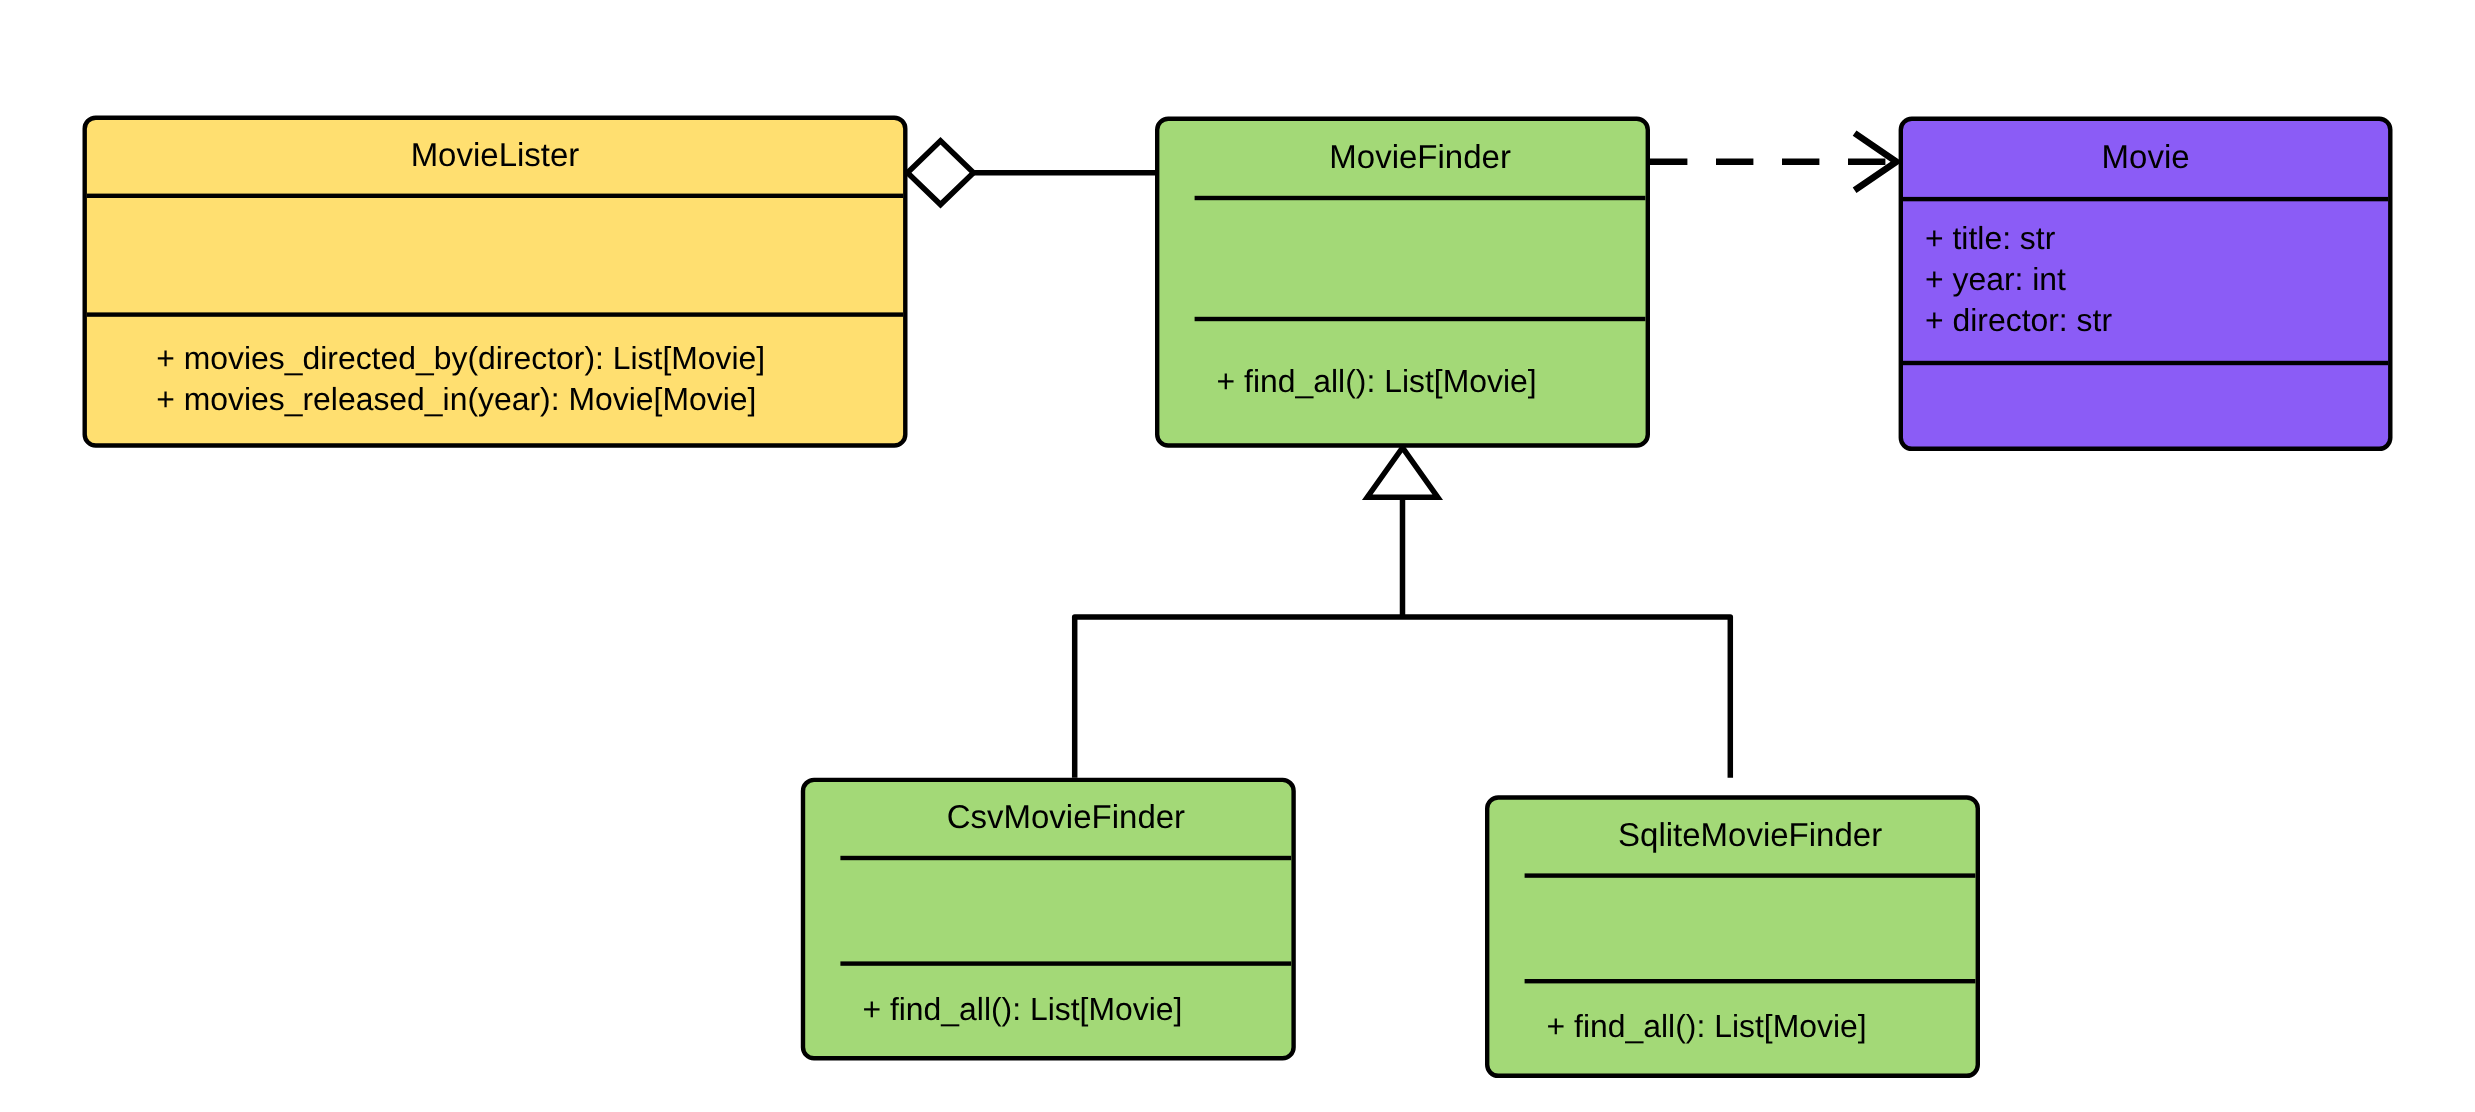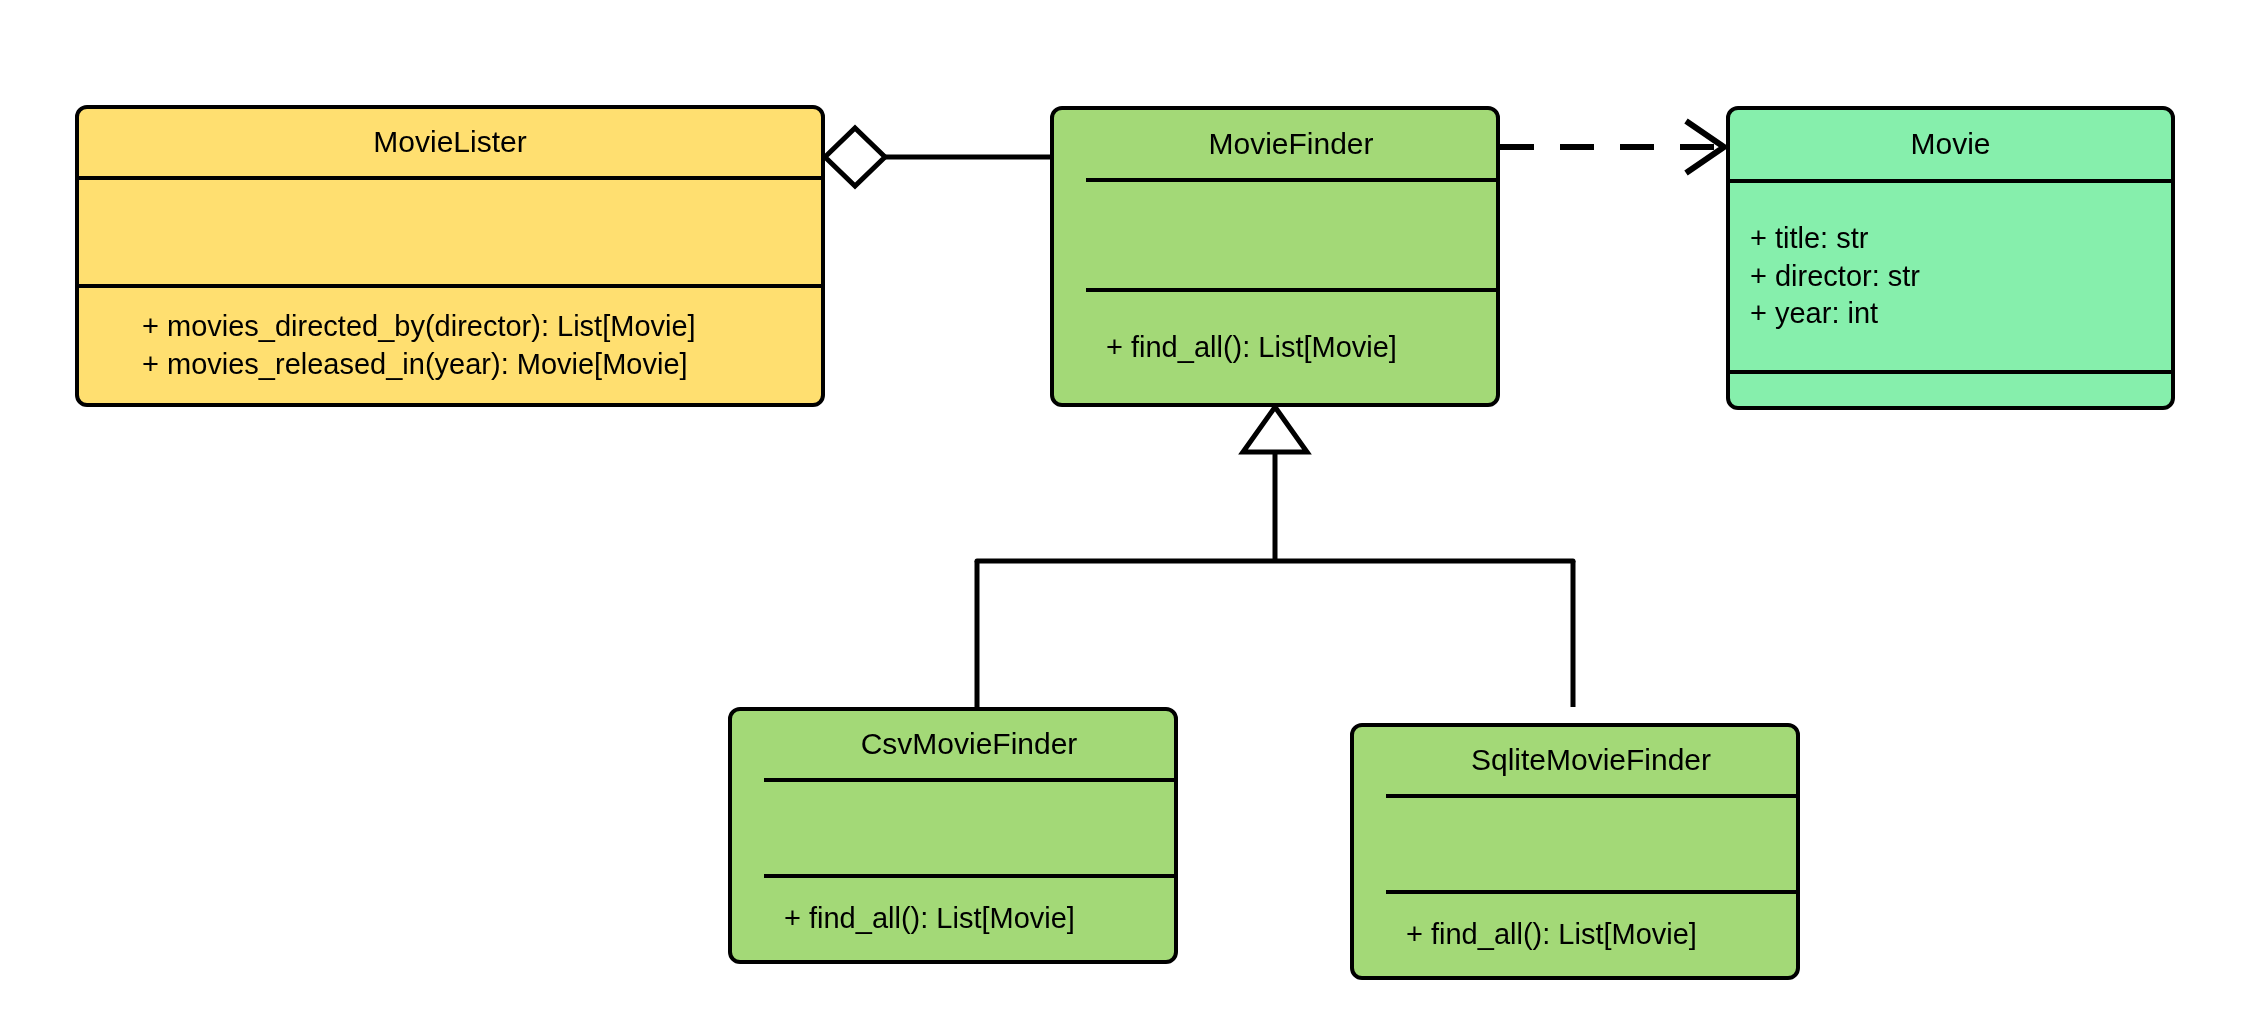--- a/index.html
+++ b/index.html
@@ -58,42 +58,42 @@
   }
   .member {
     font-size: 29px;
     color: #000000;
     line-height: 1.30;
     white-space: nowrap;
     text-align: left;
   }
   .fill-yellow { background: #FFDF70; }
   .fill-green  { background: #A3D977; padding-left: 32px; }
-  .fill-blue   { background: #86efac; }
+  .fill-blue   { background: #8b5cf6; }
 
   
   #box-movielister {
     left: 75px;  top: 73px;  width: 750px;  height: 302px;
   }
   #box-movielister .c-head { height: 67px; }
   #box-movielister .c-attrs { height: 108px; }
   #box-movielister .c-ops { flex: 1; padding-left: 43px; }
 
   #box-moviefinder {
     left: 1050px; top: 74px; width: 450px; height: 301px;
   }
   #box-moviefinder .c-head { height: 68px; }
   #box-moviefinder .c-attrs { height: 110px; }
   #box-moviefinder .c-ops { flex: 1; }
 
   #box-movie {
     left: 1726px; top: 74px; width: 449px; height: 304px;
   }
   #box-movie .c-head { height: 69px; }
-  #box-movie .c-attrs { height: 191px; }
+  #box-movie .c-attrs { height: 149px; }
   #box-movie .c-ops { flex: 1; }
 
   #box-csvmoviefinder {
     left: 728px; top: 675px; width: 450px; height: 257px;
   }
   #box-sqlitemoviefinder {
     left: 1350px; top: 691px; width: 450px; height: 257px;
   }
   #box-csvmoviefinder .c-head,
   #box-sqlitemoviefinder .c-head { height: 67px; }
@@ -165,22 +165,22 @@
     </div>
   </div>
 
   <div class="uml-class fill-blue" id="box-movie">
     <div class="compartment c-head">
       <div class="class-name">Movie</div>
     </div>
     <div class="compartment c-attrs">
       <div class="member-list">
         <div class="member">+ title: str</div>
+        <div class="member">+ year: int</div>
         <div class="member">+ director: str</div>
-        <div class="member">+ year: int</div>
       </div>
     </div>
     <div class="compartment c-ops">
       <div class="member-list"></div>
     </div>
   </div>
 
   <div class="uml-class fill-green" id="box-csvmoviefinder">
     <div class="compartment c-head">
       <div class="class-name">CsvMovieFinder</div>

